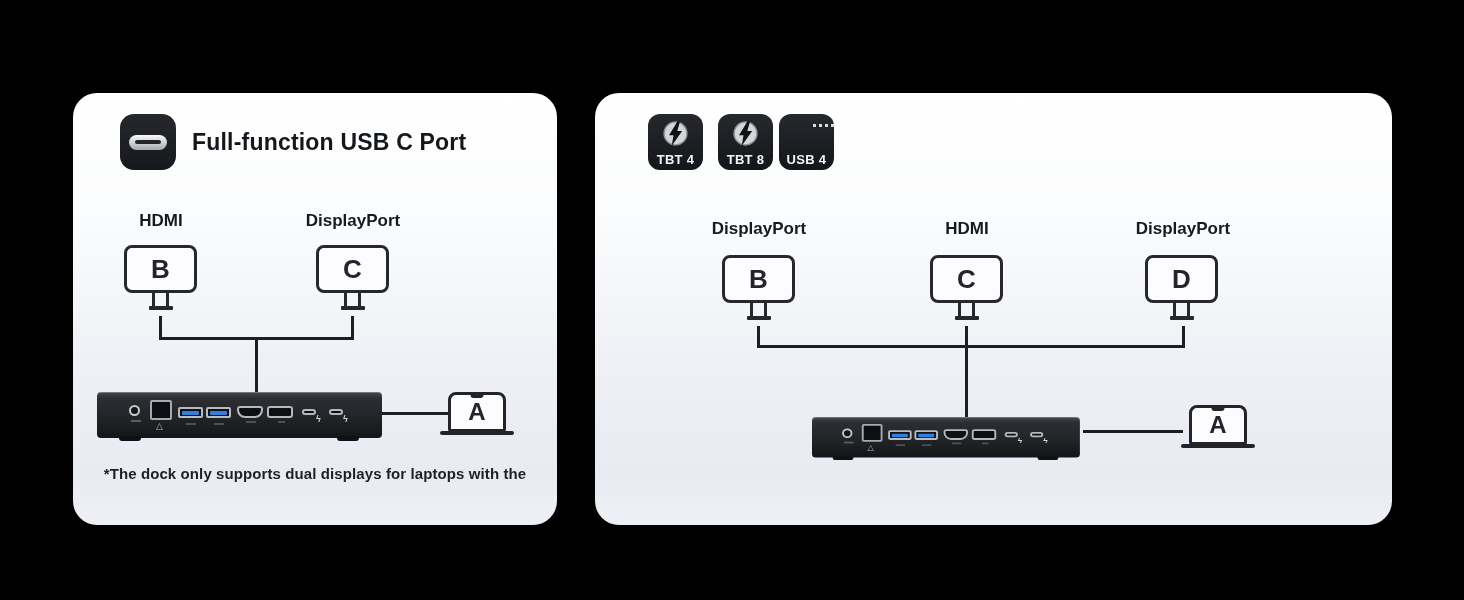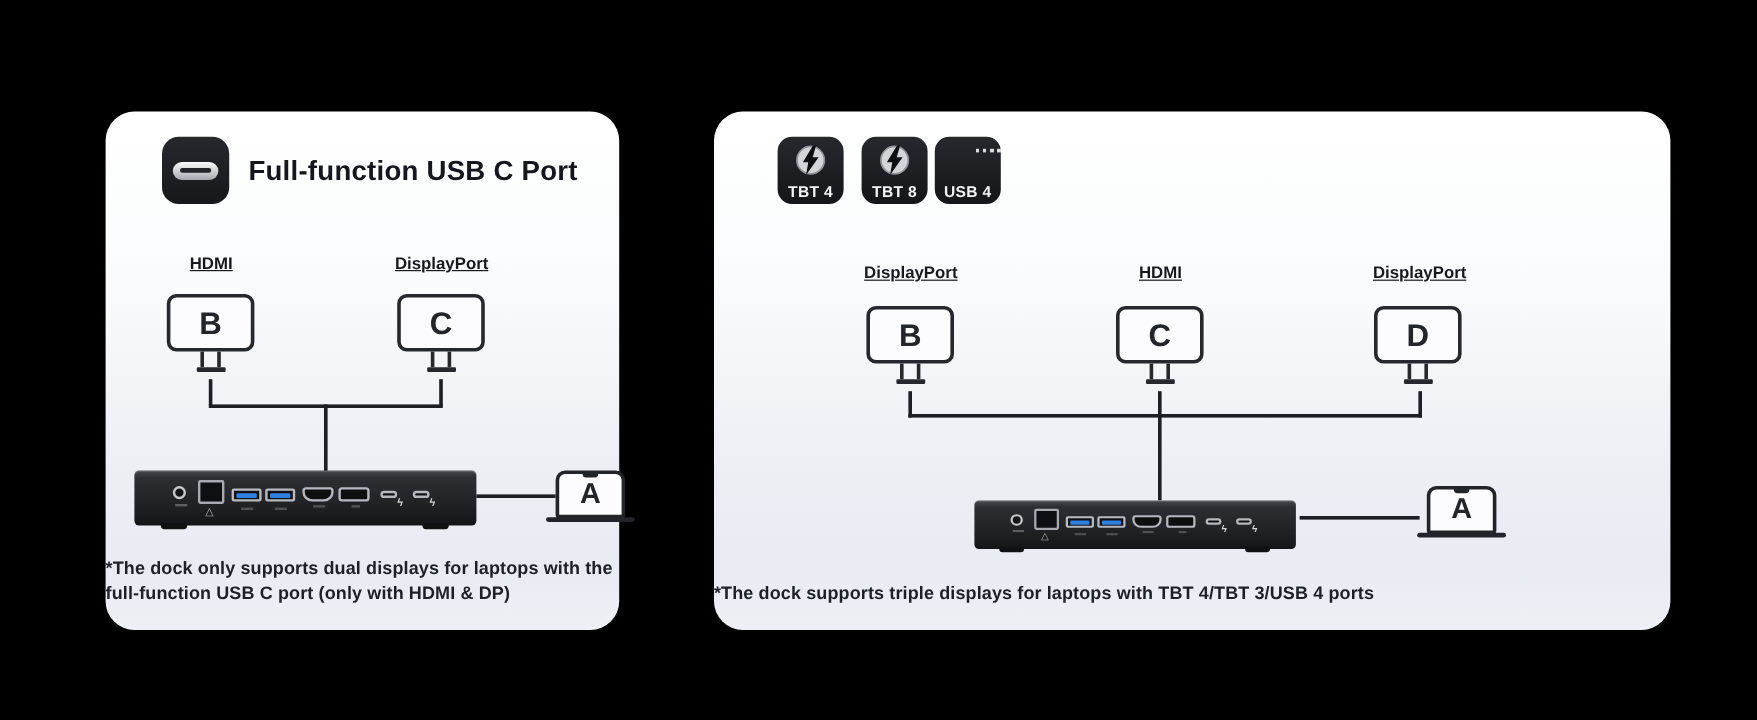--- a/index.html
+++ b/index.html
@@ -6,21 +6,21 @@
   body{
     width:1464px;height:600px;position:relative;overflow:hidden;
     background:#000000;
     font-family:"Liberation Sans","DejaVu Sans",sans-serif;
     -webkit-font-smoothing:antialiased;
   }
   .card{
     position:absolute;border-radius:24px;
     background:linear-gradient(180deg,#ffffff 0%,#fbfcfd 28%,#edeff5 68%,#e9ebf2 88%,#eef0f6 100%);
   }
-  #card-left{left:88px;top:93px;width:428px;height:432px;}
+  #card-left{left:73px;top:93px;width:484px;height:432px;}
   #card-right{left:595px;top:93px;width:797px;height:432px;}
 
   
   .usbc-badge{position:absolute;left:47px;top:21px;width:56px;height:56px;border-radius:14px;
     background:linear-gradient(180deg,#26282d,#17181c);display:flex;align-items:center;justify-content:center;}
   .usbc-pill{width:38px;height:15px;border-radius:8px;background:linear-gradient(180deg,#fbfbfc,#a5a8ae);position:relative;}
   .usbc-pill::after{content:"";position:absolute;left:50%;top:50%;transform:translate(-50%,-50%);
     width:26px;height:4px;border-radius:2px;background:#222429;}
   .card-title{position:absolute;left:119px;top:36px;font-size:23px;font-weight:bold;color:#15171c;letter-spacing:.2px;}
 
@@ -30,21 +30,21 @@
     display:flex;flex-direction:column;align-items:center;justify-content:space-between;
     padding:6px 0 4px;box-sizing:border-box;}
   .badge-label{font-size:13px;font-weight:bold;color:#f3f4f6;letter-spacing:.3px;line-height:13px;}
   .usb4-icon{width:34px;height:14px;border-radius:3px;background:linear-gradient(180deg,#eff0f1,#b2b5ba);
     position:relative;margin-top:5px;}
   .usb4-icon::after{content:"";position:absolute;left:4px;right:4px;top:3px;height:7px;border-radius:1px;background:#26282d;}
   .usb4-icon::before{content:"";position:absolute;left:6px;top:4px;width:22px;height:3px;z-index:1;
     background:repeating-linear-gradient(90deg,#d9dbde 0 3px,transparent 3px 6px);}
 
   
-  .port-label{position:absolute;transform:translateX(-50%);font-size:14px;font-weight:bold;color:#17191f;white-space:nowrap;text-decoration:underline;}
+  .port-label{position:absolute;transform:translateX(-50%);font-size:17px;font-weight:bold;color:#17191f;white-space:nowrap;}
 
   
   .monitor{position:absolute;width:73px;}
   .mon-screen{box-sizing:border-box;width:73px;height:48px;border:3px solid #26282e;border-radius:8px;
     background:#fcfcfe;display:flex;align-items:center;justify-content:center;}
   .mon-letter{font-size:26px;font-weight:bold;color:#23252b;line-height:1;}
   .mon-stand{width:17px;height:13px;margin:0 auto;box-sizing:border-box;
     border-left:3px solid #26282e;border-right:3px solid #26282e;}
   .mon-base{width:24px;height:4px;margin:0 auto;background:#26282e;border-radius:1px;}
 
@@ -80,21 +80,21 @@
 
   
   .laptop{position:absolute;width:74px;}
   .lp-screen{box-sizing:border-box;width:58px;height:40px;margin:0 auto;border:3px solid #22242a;
     border-radius:8px 8px 3px 3px;background:#fcfcfe;display:flex;align-items:center;justify-content:center;position:relative;}
   .lp-notch{position:absolute;top:-1px;left:50%;transform:translateX(-50%);width:13px;height:4px;background:#22242a;border-radius:0 0 3px 3px;}
   .lp-letter{font-size:24px;font-weight:bold;color:#23252b;line-height:1;}
   .lp-base{width:74px;height:4px;margin-top:-1px;background:#22242a;border-radius:2px;}
 
   
-  .footnote{position:absolute;left:0;right:0;font-size:15px;line-height:21px;
+  .footnote{position:absolute;left:0;right:0;text-align:center;font-size:15px;line-height:21px;
     font-weight:bold;color:#1d2027;letter-spacing:.1px;}
 
   .tbt-svg{display:block;}
 </style>
 </head>
 <body>
 
 <div class="card" id="card-left">
 
   <div class="usbc-badge">
@@ -145,21 +145,20 @@
   <div class="laptop" style="left:367px;top:299px">
     <div class="lp-screen">
       <span class="lp-notch"></span>
       <span class="lp-letter">A</span>
     </div>
     <div class="lp-base"></div>
   </div>
 
   <div class="footnote" style="top:370px">
     <div>*The dock only supports dual displays for laptops with the</div>
-    <div>full-function USB C port (only with HDMI &amp; DP)</div>
   </div>
 </div>
 
 <div class="card" id="card-right">
 
   <div class="badge" style="left:53px">
     <span class="badge-icon">
       <svg class="tbt-svg" width="27" height="27" viewBox="0 0 26 26">
         <circle cx="13" cy="13" r="11" fill="#d3d5d9" stroke="#8f9298" stroke-width="1.4"></circle>
         <path d="M14.9 1.2 L6.8 14.6 h4.3 L9.4 24.8 L19.4 10.6 h-4.7 L17.4 1.2 Z" fill="#0f1013"></path>
@@ -235,16 +234,13 @@
   </div>
 
   <div class="laptop" style="left:586px;top:312px">
     <div class="lp-screen">
       <span class="lp-notch"></span>
       <span class="lp-letter">A</span>
     </div>
     <div class="lp-base"></div>
   </div>
 
-  <div class="footnote" style="top:391px">
-    <div>*The dock supports triple displays for laptops with TBT 4/TBT 3/USB 4 ports</div>
-  </div>
 </div>
 
 </body></html>

